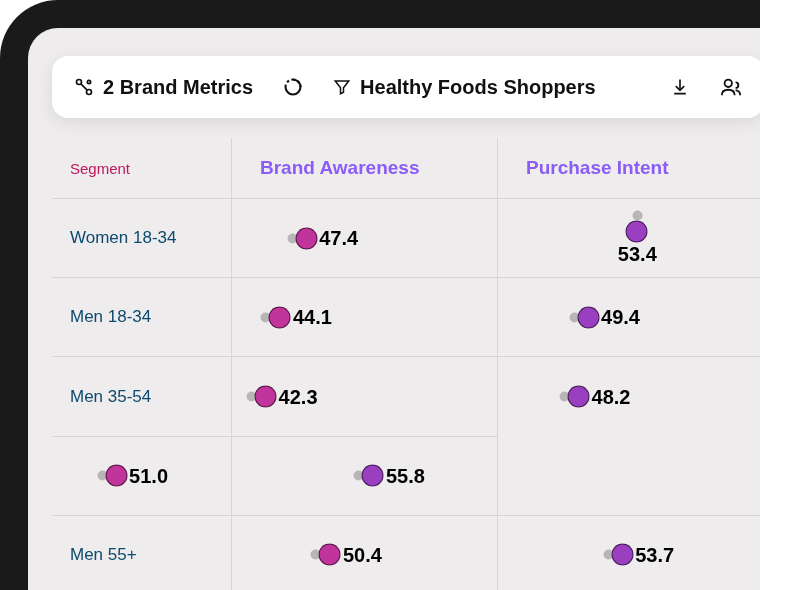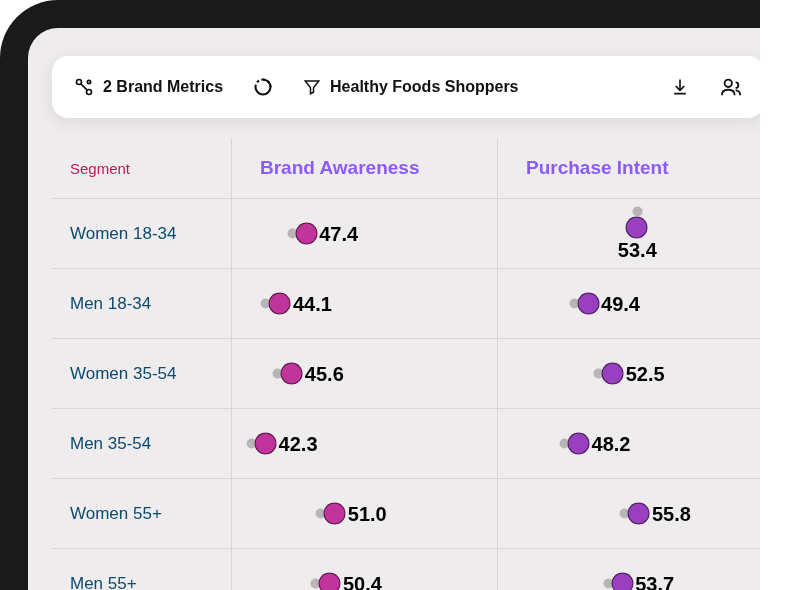--- a/index.html
+++ b/index.html
@@ -22,21 +22,21 @@
     position: absolute;
     top: 28px; left: 24px; right: -4px;
     height: 62px;
     background: #fff;
     border-radius: 16px;
     box-shadow: 0 4px 18px rgba(0,0,0,0.09);
     display: flex;
     align-items: center;
     padding: 7px 22px;
     gap: 30px;
-    font-size: 16px;
+    font-size: 20px;
     font-weight: 600;
     color: #111;
   }
   .toolbar .chip { display: flex; align-items: center; gap: 9px; white-space: nowrap; }
   .toolbar .spacer { flex: 1; }
   .toolbar svg { flex-shrink: 0; }
 
   .grid {
     position: absolute;
     top: 110px; left: 24px; right: -4px; bottom: -4px;
@@ -169,55 +169,37 @@
         </div>
       <div class="cell metric">
           <span class="marker" style="left: 40.2%;">
             <span class="tail"></span>
             <span class="dot c2"></span>
             <span class="val">49.4</span>
           </span>
         </div>
     </div>
     <div class="row">
-      <div class="cell segment">Women 35-54</div>
-      <div class="cell metric">
-          <span class="marker" style="left: 28.8%;">
-            <span class="tail"></span>
-            <span class="dot c1"></span>
-            <span class="val">45.6</span>
-          </span>
-        </div>
-      <div class="cell metric">
-          <span class="marker" style="left: 49.5%;">
-            <span class="tail"></span>
-            <span class="dot c2"></span>
-            <span class="val">52.5</span>
-          </span>
-        </div>
-    </div>
-    <div class="row">
       <div class="cell segment">Men 35-54</div>
       <div class="cell metric">
           <span class="marker" style="left: 18.9%; justify-content: space-between;">
             <span class="tail"></span>
             <span class="dot c1"></span>
             <span class="val">42.3</span>
           </span>
         </div>
       <div class="cell metric">
           <span class="marker" style="left: 36.6%;">
             <span class="tail"></span>
             <span class="dot c2"></span>
             <span class="val">48.2</span>
           </span>
         </div>
     </div>
     <div class="row">
-      <div class="cell segment">Women 55+</div>
       <div class="cell metric">
           <span class="marker" style="left: 45%;">
             <span class="tail"></span>
             <span class="dot c1"></span>
             <span class="val">51.0</span>
           </span>
         </div>
       <div class="cell metric">
           <span class="marker" style="left: 59.4%;">
             <span class="tail"></span>

